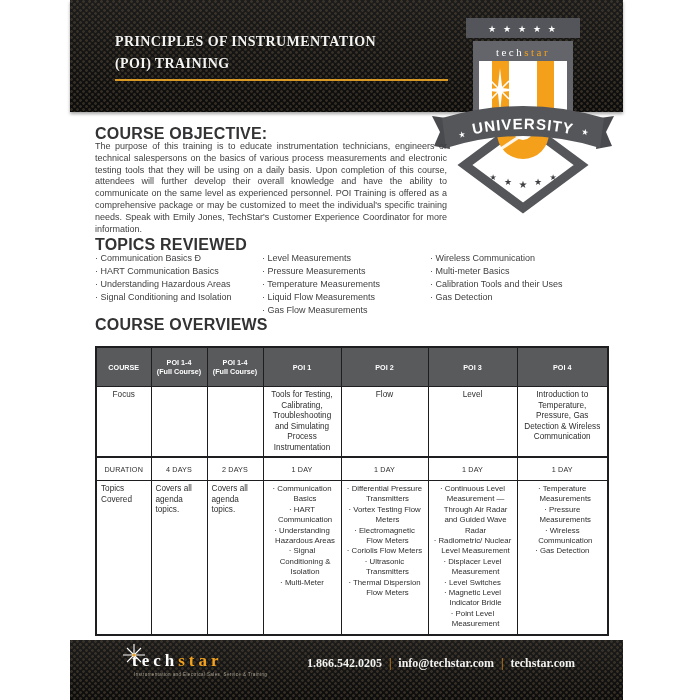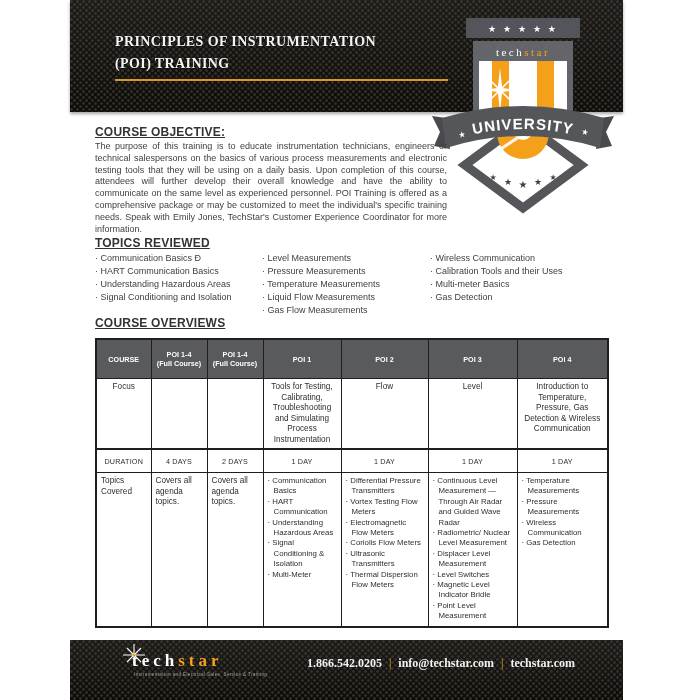--- a/index.html
+++ b/index.html
@@ -24,21 +24,21 @@
     position:absolute;left:115px;top:31px;
     font-family:"Liberation Serif",serif;font-weight:bold;
     font-size:14px;line-height:22px;color:#f4f4f2;letter-spacing:.4px;
     text-shadow:0 1px 1px rgba(0,0,0,.6);
   }
   .title-underline{position:absolute;left:115px;top:79px;width:333px;height:2px;background:#d89a24;}
   
   .badge{position:absolute;left:430px;top:12px;width:188px;height:208px;}
   
   .sec-heading{
-    position:absolute;font-size:12px;font-weight:bold;color:#333335;letter-spacing:.2px;text-decoration:underline;
+    position:absolute;font-size:16px;font-weight:bold;color:#333335;letter-spacing:.2px;
   }
   #obj-heading{left:95px;top:125px;}
   #topics-heading{left:95px;top:236px;}
   #overview-heading{left:95px;top:316px;}
   
   .objective-body{
     position:absolute;left:95px;top:141px;width:352px;
     font-size:9px;line-height:11.8px;text-align:justify;color:#414143;
   }
   
@@ -52,33 +52,33 @@
   
   .ov-table{
     position:absolute;left:95px;top:338px;width:512px;height:290px;
     border-collapse:collapse;table-layout:fixed;
     font-size:8px;color:#2e2e30;
   }
   .ov-table col.c1{width:55px}.ov-table col.c2{width:56px}.ov-table col.c3{width:56px}
   .ov-table col.c4{width:78px}.ov-table col.c5{width:87px}.ov-table col.c6{width:89px}
   .ov-table col.c7{width:91px}
   .ov-table th,.ov-table td{border:1.5px solid #1e1e20;padding:3px 4px;vertical-align:top;text-align:left;}
-  .ov-table{border:2.5px solid #1e1e20;}
+  .ov-table{border:2.5px solid #1e1e20;margin-top:8px;}
   .ov-table th{
     background:#595a5c;color:#ffffff;font-size:7.2px;font-weight:bold;
     text-align:center;vertical-align:middle;white-space:pre-line;height:32px;line-height:9px;
   }
   tr.focus-row td{height:52px;font-size:8.2px;line-height:10.5px;text-align:center;}
   tr.duration-row td{
     border-top-width:2.5px;height:16px;font-size:7.2px;font-weight:normal;
     text-align:center;vertical-align:middle;letter-spacing:.2px;
   }
   tr.duration-row td:first-child{text-align:center;}
   tr.topics-row td{font-size:8.2px;line-height:10.5px;}
-  .cell-list{font-size:7.8px;line-height:10.4px;}
+  .cell-list{font-size:7.8px;line-height:10.4px;text-align:center;}
   .cell-list .bli{padding-left:6px;text-indent:-6px;}
   
   .footer-logo{position:absolute;left:62px;top:11px;}
   .logo-word{
     font-family:"Liberation Serif",serif;font-size:17px;font-weight:bold;letter-spacing:4px;
     color:#ffffff;white-space:nowrap;
   }
   .logo-word .star-part{color:#f5a21c;}
   .logo-burst{position:absolute;left:-9px;top:-7px;}
   .logo-tagline{font-size:4.5px;color:#a7a091;letter-spacing:.4px;margin-top:1px;padding-left:2px;}
@@ -156,22 +156,22 @@
     </div>
   <div class="topics-col">
       <div class="bli">Level Measurements</div>
       <div class="bli">Pressure Measurements</div>
       <div class="bli">Temperature Measurements</div>
       <div class="bli">Liquid Flow Measurements</div>
       <div class="bli">Gas Flow Measurements</div>
     </div>
   <div class="topics-col">
       <div class="bli">Wireless Communication</div>
+      <div class="bli">Multi-meter Basics</div>
       <div class="bli">Calibration Tools and their Uses</div>
-      <div class="bli">Multi-meter Basics</div>
       <div class="bli">Gas Detection</div>
     </div>
 </div>
 
 <div id="overview-heading" class="sec-heading">COURSE OVERVIEWS</div>
 
 <table class="ov-table">
   <colgroup>
       <col class="c1">
       <col class="c2">

